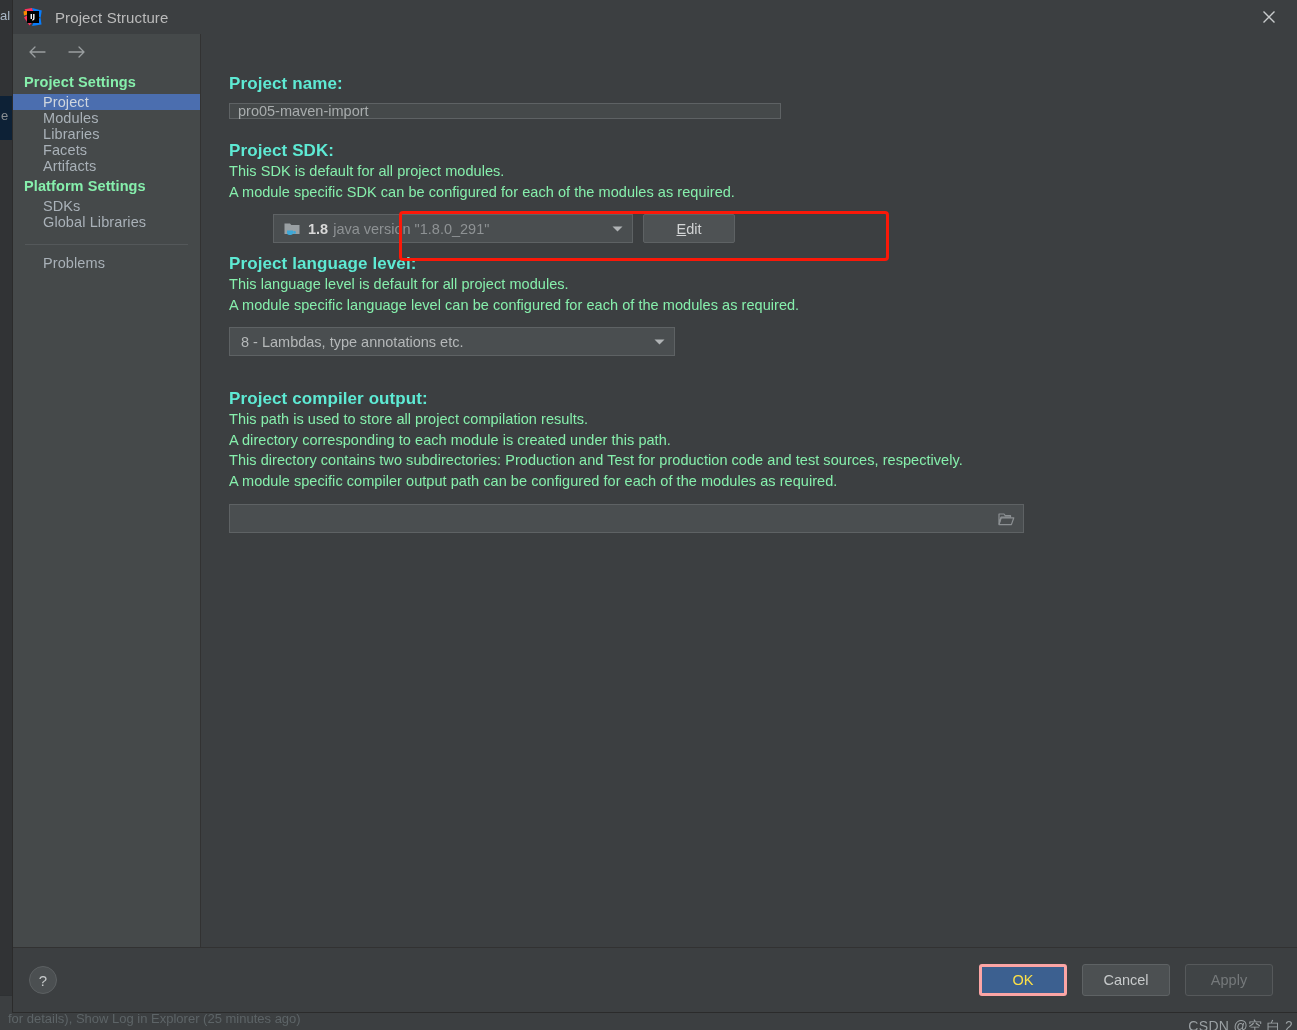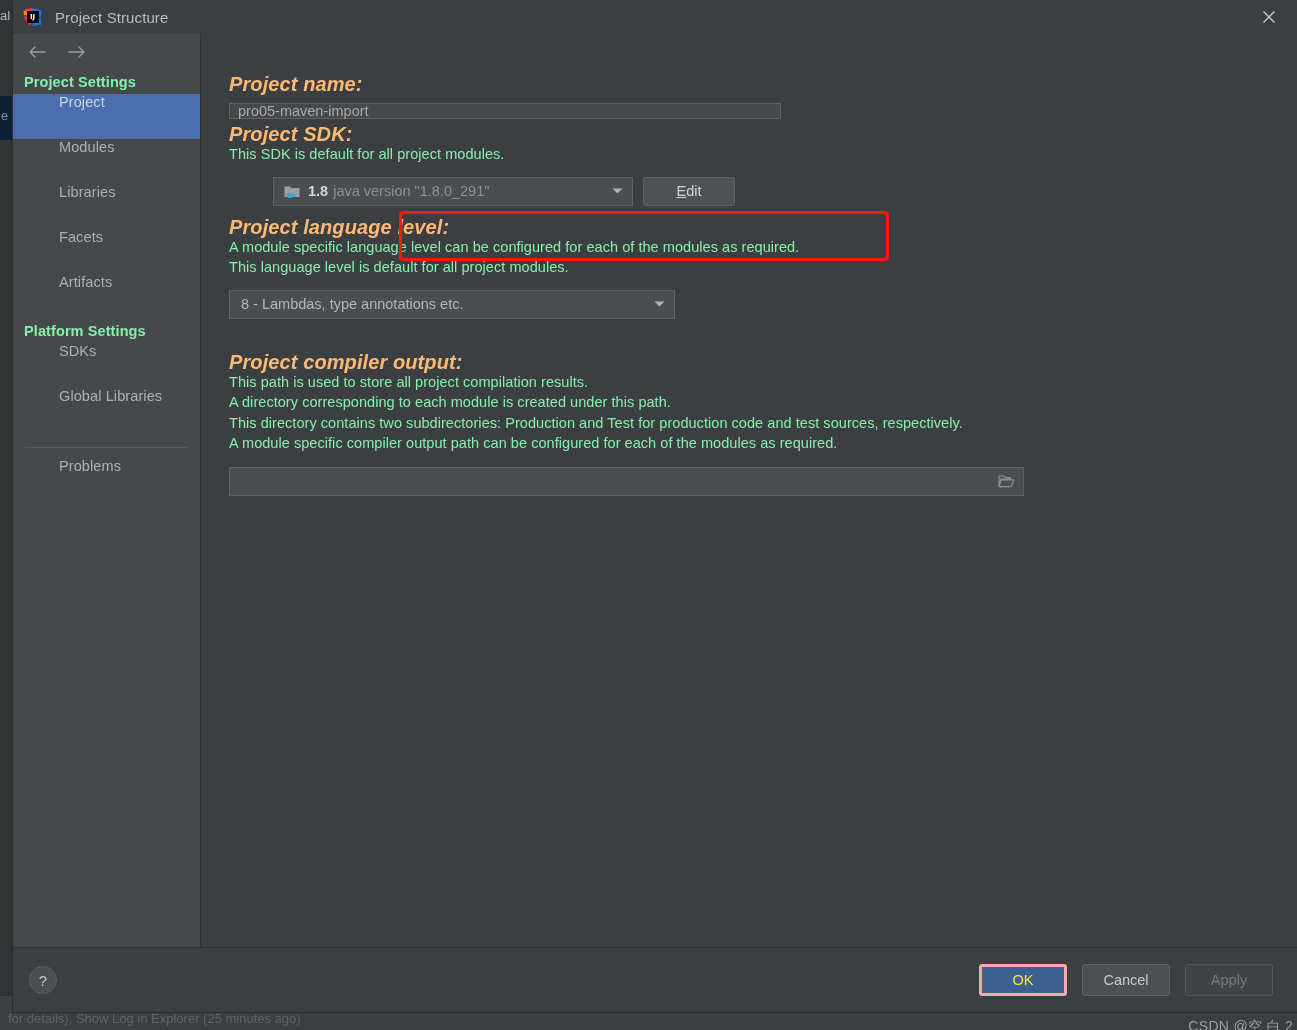--- a/index.html
+++ b/index.html
@@ -148,23 +148,23 @@
   .nav-arrow svg { display: block; }
 
   .side-group-title {
     font-size: 14.5px;
     font-weight: bold;
     color: #86efac;
     padding: 4px 0 4px 11px;
     letter-spacing: .1px;
   }
   .side-item {
-    height: 45px;
-    display: flex;
-    padding-left: 46px;
+    height: 16px;
+    display: flex;
+    padding-left: 30px;
     font-size: 14.5px;
     color: #a9b1b8;
     letter-spacing: .1px;
   }
   .side-item.selected {
     background: #4b6eaf;
     color: #cfd6de;
   }
   .side-sep {
     margin: 14px 12px 10px 12px;
@@ -178,26 +178,25 @@
     background: #3c3f41;
     position: relative;
     padding: 0 0 0 0;
     overflow: hidden;
   }
   .content-inner {
     padding: 40px 0 0 28px;
   }
 
   .lbl-bold {
-    font-size: 20px;
+    font-size: 17px;
     font-weight: bold;
-    color: #fdba74;
+    color: #5eead4;
     letter-spacing: .1px;
     line-height: 20px;
-    font-style: italic;
   }
   .lbl-desc {
     font-size: 14.5px;
     color: #86efac;
     letter-spacing: .05px;
     line-height: 20.5px;
   }
 
   
   .textfield {
@@ -464,22 +463,23 @@
     </div>
 
     <div class="content">
       <div class="content-inner">
 
         <div class="lbl-bold">Project name:</div>
         <div class="textfield">
           <span>pro05-maven-import</span>
         </div>
 
-        <div class="lbl-bold" style="margin-top:5px;">Project SDK:</div>
+        <div class="lbl-bold" style="margin-top:22px;">Project SDK:</div>
         <div class="lbl-desc">This SDK is default for all project modules.</div>
+        <div class="lbl-desc">A module specific SDK can be configured for each of the modules as required.</div>
 
         <div class="sdk-row">
           <div class="combo combo-sdk">
             <span class="sdk-icon">
               <svg width="17" height="15" viewBox="0 0 17 15">
                 <path d="M0.5 2.5 h5.5 l1.3 1.6 h8.2 v9 h-15 z" fill="#9aa0a3"></path>
                 <path d="M3 9.5 h6 v2.2 a2.2 2.2 0 0 1 -2.2 2.2 h-1.6 a2.2 2.2 0 0 1 -2.2 -2.2 z" fill="#3ba7d8"></path>
                 <path d="M9.3 10 h1.2 a1.4 1.4 0 0 1 0 2.8 h-1.2 z" fill="#3ba7d8"></path>
               </svg>
             </span>
@@ -490,22 +490,22 @@
                 <path d="M0.5 1 L5.5 6 L10.5 1 Z" fill="#b0b3b5"></path>
               </svg>
             </span>
           </div>
           <div class="edit-btn">
             <span><u>E</u><span>dit</span></span>
           </div>
         </div>
 
         <div class="lbl-bold" style="margin-top:11px;">Project language level:</div>
+        <div class="lbl-desc">This language level is default for all project modules.</div>
         <div class="lbl-desc">A module specific language level can be configured for each of the modules as required.</div>
-        <div class="lbl-desc">This language level is default for all project modules.</div>
         <div class="combo combo-lang">
           <span class="combo-val">8 - Lambdas, type annotations etc.</span>
           <span class="combo-arrow">
             <svg width="11" height="7" viewBox="0 0 11 7">
               <path d="M0.5 1 L5.5 6 L10.5 1 Z" fill="#b0b3b5"></path>
             </svg>
           </span>
         </div>
 
         <div class="lbl-bold" style="margin-top:33px;">Project compiler output:</div>

